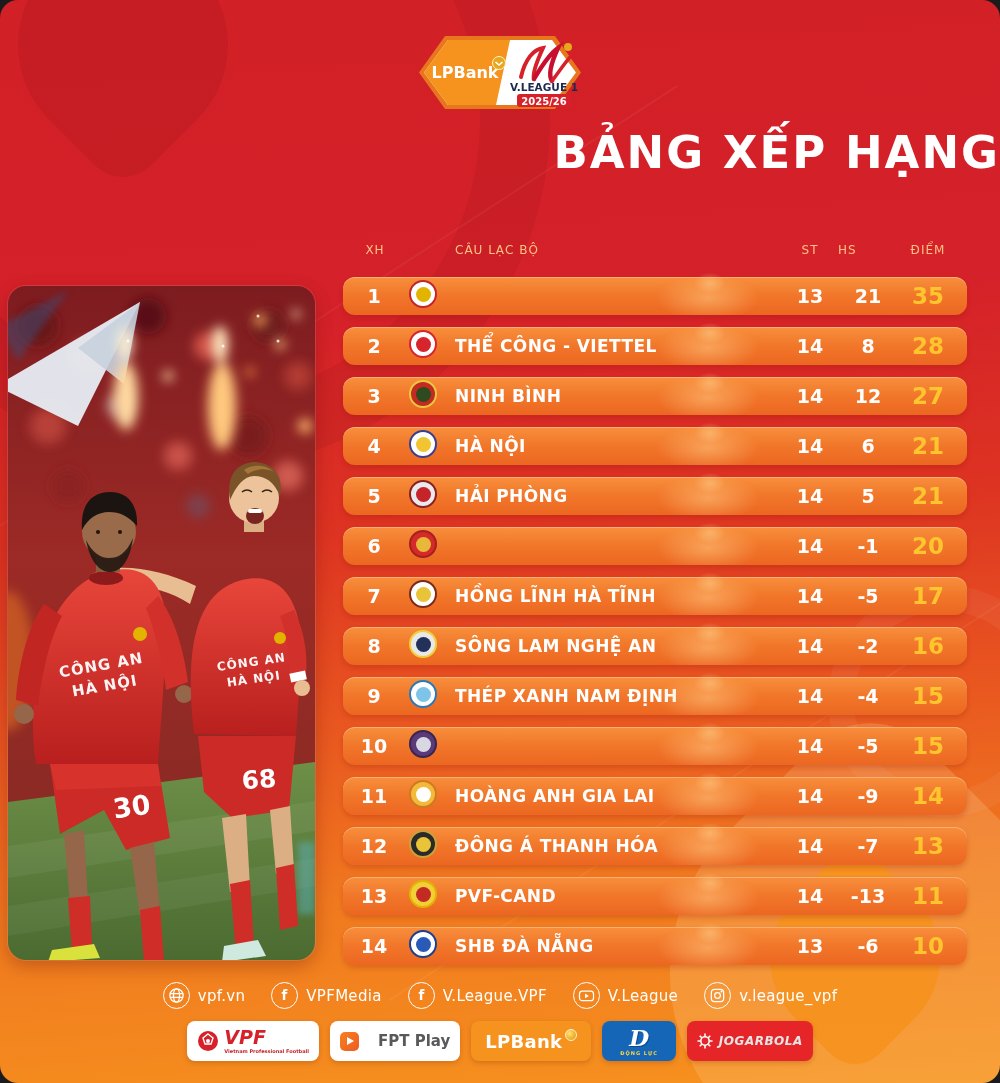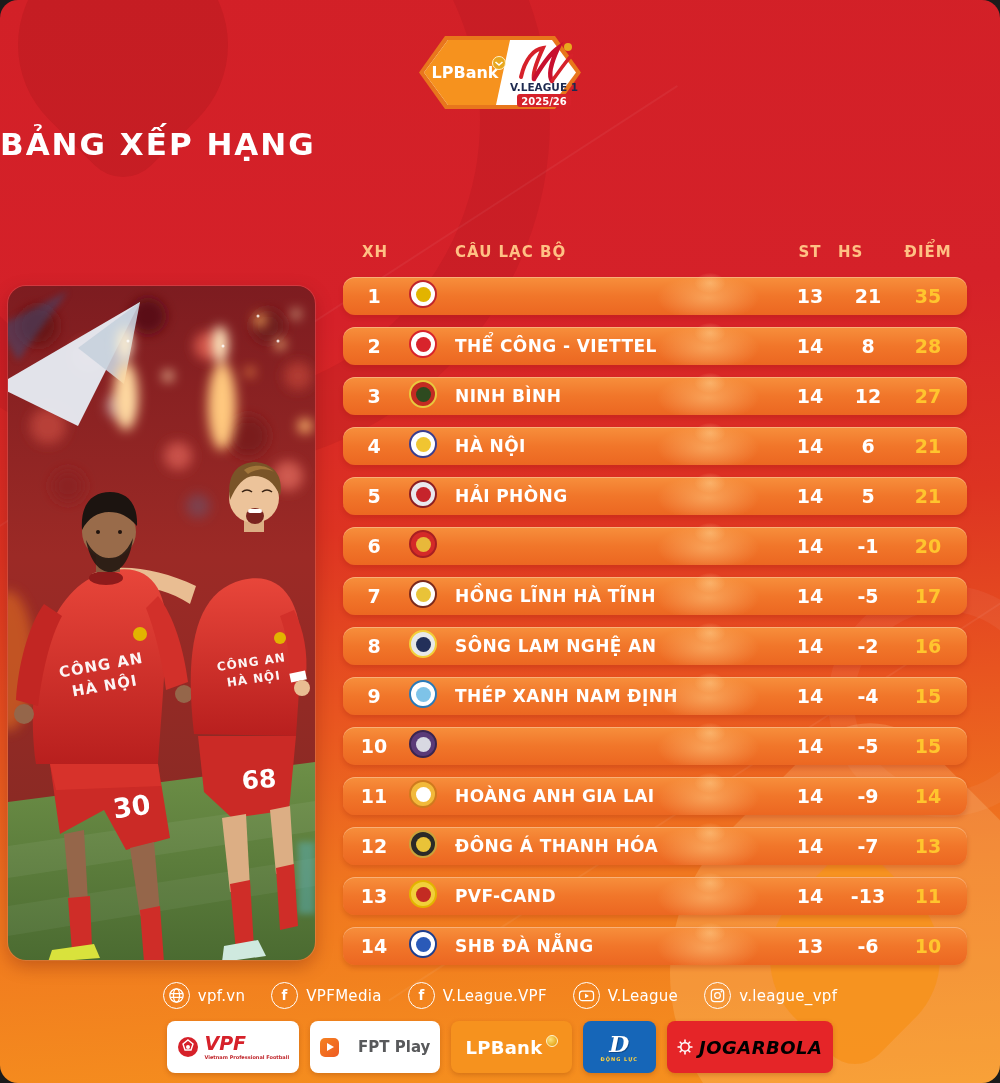--- a/index.html
+++ b/index.html
@@ -21,71 +21,71 @@
   .decor-flower-br2{right:60px;bottom:40px;width:170px;height:170px;transform:rotate(45deg);
     background:rgba(246,146,30,.9);border-radius:34px 85px 34px 85px;}
   .decor-ring-r{right:-60px;top:585px;width:180px;height:180px;border-radius:50%;
     border:26px solid rgba(255,255,255,.05);}
   .decor-line1{width:1100px;height:2px;background:rgba(255,255,255,.06);transform:rotate(-33deg);left:300px;top:700px;}
   .decor-line2{width:900px;height:2px;background:rgba(255,255,255,.05);transform:rotate(-33deg);left:-150px;top:330px;}
 
   
   .league-badge{position:absolute;left:418px;top:35px;width:164px;height:75px;}
   
-  .page-title{position:absolute;left:0;right:0;top:126px;text-align:left;
-    font-size:31px;font-weight:800;color:#ffffff;letter-spacing:2px;}
+  .page-title{position:absolute;left:0;right:0;top:126px;text-align:right;
+    font-size:45px;font-weight:800;color:#ffffff;letter-spacing:2px;}
   .round-badge{position:absolute;left:437px;top:190px;width:126px;height:38px;
     background:#ffffff;border-radius:10px;display:flex;align-items:center;justify-content:center;
     color:#d6212a;font-size:21px;font-weight:800;letter-spacing:2px;
     box-shadow:0 3px 8px rgba(90,10,10,.25);}
 
   
   .hero-photo{position:absolute;left:8px;top:286px;width:307px;height:674px;border-radius:18px;
     overflow:hidden;box-shadow:0 0 0 1px rgba(255,255,255,.12),0 6px 18px rgba(90,10,10,.3);}
   .hero-photo svg{display:block;}
 
   
-  .col-label{position:absolute;top:243px;color:#ffc184;font-size:15px;font-weight:700;letter-spacing:1px;}
+  .col-label{position:absolute;top:243px;color:#ffc184;font-size:12px;font-weight:400;letter-spacing:1px;}
   .col-xh{left:353px;width:44px;text-align:center;}
   .col-club{left:455px;}
   .col-st{left:780px;width:60px;text-align:center;}
   .col-hs{left:838px;width:60px;text-align:left;}
   .col-diem{left:896px;width:64px;text-align:center;}
 
   .rows{position:absolute;left:343px;top:277px;width:624px;}
   .row{position:relative;height:38px;margin-bottom:12px;border-radius:12px;
     background:linear-gradient(180deg,#f78f3c 0%,#f1762a 50%,#ec6721 100%);
     box-shadow:inset 0 1px 0 rgba(255,255,255,.30), 0 3px 5px rgba(140,25,10,.22);}
   .cell{position:absolute;top:0;height:38px;line-height:38px;color:#fff;font-weight:700;}
   .rank{left:0;width:62px;text-align:center;font-size:19px;}
   .club{left:112px;font-size:17px;letter-spacing:.4px;white-space:nowrap;}
   .st{left:437px;width:60px;text-align:center;font-size:19px;}
   .hs{left:495px;width:60px;text-align:center;font-size:19px;}
-  .pts{left:553px;width:64px;text-align:center;font-size:19px;color:#ffc52e;}
+  .pts{left:553px;width:64px;text-align:center;font-size:23px;color:#ffc52e;}
   .logo{position:absolute;left:66px;top:3px;width:28px;height:28px;border-radius:50%;
     border:2px solid #fff;display:flex;align-items:center;justify-content:center;box-sizing:border-box;}
   .logo-core{width:15px;height:15px;border-radius:50%;display:block;}
   .row-watermark{position:absolute;left:300px;top:0;width:130px;height:38px;
     background:radial-gradient(ellipse 55% 85% at 50% 55%,rgba(255,199,128,.55),rgba(255,199,128,0) 72%);}
   .row-watermark::after{content:"";position:absolute;left:52px;top:-4px;width:30px;height:20px;border-radius:50%;
     background:radial-gradient(ellipse,rgba(255,214,150,.45),rgba(255,214,150,0) 75%);}
 
   
   .social{position:absolute;left:0;right:0;top:982px;display:flex;justify-content:center;
     align-items:center;gap:26px;}
   .social-item{display:flex;align-items:center;gap:8px;}
   .social-icon{width:27px;height:27px;border-radius:50%;border:1.6px solid #ffffff;box-sizing:border-box;
     display:flex;align-items:center;justify-content:center;}
   .social-icon svg{width:19px;height:19px;}
   .social-label{color:#ffffff;font-size:15px;letter-spacing:.3px;}
 
   
   .sponsors{position:absolute;left:0;right:0;top:1021px;display:flex;justify-content:center;
     align-items:flex-start;gap:11px;}
-  .sponsor{height:52px;border-radius:8px;display:flex;align-items:center;justify-content:center;
+  .sponsor{height:40px;border-radius:8px;display:flex;align-items:center;justify-content:center;
     padding:0 10px;box-sizing:border-box;box-shadow:0 2px 5px rgba(120,40,0,.25);}
   .s-vpf{background:#ffffff;gap:5px;}
   .vpf-ball{width:22px;height:22px;}
   .vpf-word{color:#d6212a;font-size:19px;font-weight:800;font-style:italic;line-height:1;}
   .vpf-sub{color:#c0262c;font-size:5px;font-weight:700;margin-top:1px;white-space:nowrap;}
   .s-fpt-play{background:#ffffff;gap:19px;}
   .fpt-play-icon{width:19px;height:19px;border-radius:5px;background:linear-gradient(135deg,#f58220,#ee5a23);
     position:relative;display:block;}
   .fpt-play-icon::before{content:"";position:absolute;left:7px;top:5px;border-left:7px solid #fff;
     border-top:4.5px solid transparent;border-bottom:4.5px solid transparent;}
@@ -93,21 +93,21 @@
   .s-lpbank{background:#f6921e;gap:3px;padding:0 14px;}
   .lp-label{color:#ffffff;font-size:18px;font-weight:800;letter-spacing:.3px;}
   .lp-coin{width:12px;height:12px;border-radius:50%;margin-top:-12px;display:block;
     background:radial-gradient(circle at 35% 35%,#ffe27e,#e8a81e 70%);border:1px solid #fff3cf;box-sizing:border-box;}
   .s-dong-luc{background:#1666b8;flex-direction:column;padding:2px 18px;gap:0;}
   .dl-d{color:#ffffff;font-family:"DejaVu Serif","Liberation Serif",serif;font-style:italic;
     font-size:23px;font-weight:700;line-height:1.05;text-shadow:1px 1px 0 #0d4a8c;}
   .dl-sub{color:#ffd23f;font-size:5px;font-weight:700;letter-spacing:1px;}
   .s-jogarbola{background:#e52528;gap:6px;}
   .jb-gear{width:16px;height:16px;display:block;}
-  .jb-label{color:#000000;font-size:18px;font-weight:800;font-style:italic;letter-spacing:.5px;}
+  .jb-label{color:#e5e5e5;font-size:12px;font-weight:800;font-style:italic;letter-spacing:.5px;}
 </style>
 </head>
 <body>
 
 <div class="poster">
 
   <div class="decor decor-circle-tl"></div>
   <div class="decor decor-flower-tl"></div>
   <div class="decor decor-line2"></div>
   <div class="decor decor-line1"></div>

